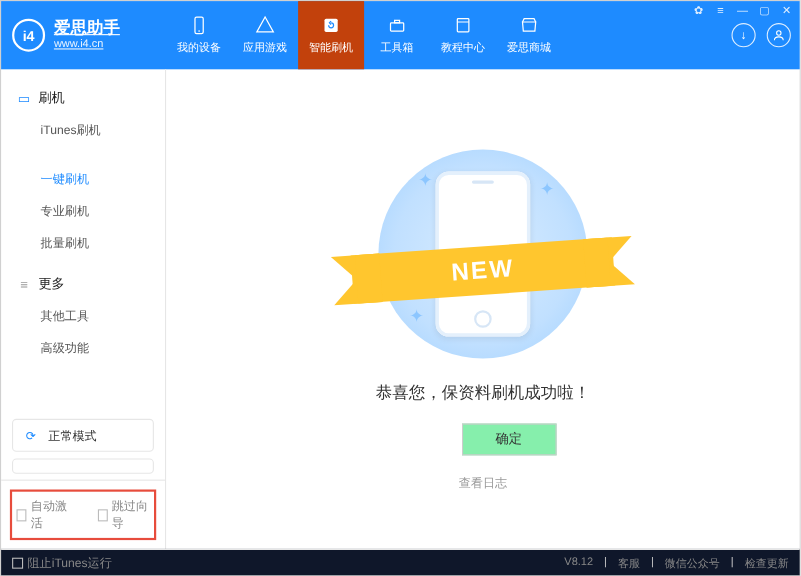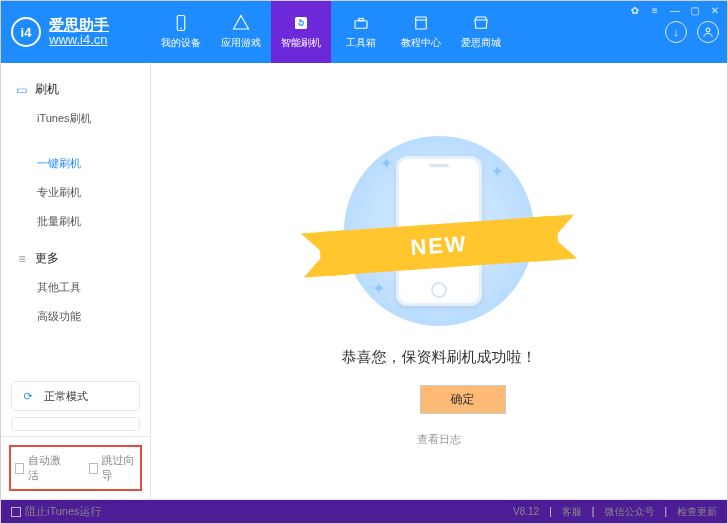--- a/index.html
+++ b/index.html
@@ -5,24 +5,24 @@
   * { box-sizing: border-box; margin: 0; padding: 0; font-family: "Microsoft YaHei", Arial, sans-serif; }
   body { width: 728px; height: 524px; background: #fff; overflow: hidden; }
   .app { width: 728px; height: 524px; display: flex; flex-direction: column; border: 1px solid #d0d0d0; }
 
   
   .header { height: 62px; background: #1e8bff; display: flex; align-items: stretch; color: #fff; }
   .brand { width: 150px; display: flex; align-items: center; gap: 8px; padding-left: 10px; }
   .brand-logo { width: 30px; height: 30px; border: 2px solid #fff; border-radius: 50%; display: flex; align-items: center; justify-content: center; font-weight: bold; font-size: 13px; }
   .brand-txt { display: flex; flex-direction: column; line-height: 1.1; text-decoration: underline; }
   .brand-name { font-size: 15px; font-weight: bold; }
-  .brand-url { font-size: 13px; opacity: .9; }
+  .brand-url { font-size: 10px; opacity: .9; }
   .navbar { flex: 1; display: flex; }
   .nav-item { width: 60px; display: flex; flex-direction: column; align-items: center; justify-content: center; gap: 4px; font-size: 10px; cursor: pointer; }
-  .nav-item.active { background: #6d28d9; }
+  .nav-item.active { background: #c2410c; }
   .nav-icon { width: 18px; height: 18px; display: flex; align-items: center; justify-content: center; }
   .nav-icon svg { width: 18px; height: 18px; fill: #fff; }
   .win-controls { position: absolute; top: 0; right: 2px; display: flex; gap: 6px; padding: 3px 4px; }
   .wc { width: 14px; height: 14px; display:flex;align-items:center;justify-content:center; font-size: 10px; cursor: pointer; color:#fff; opacity:.85;}
   .header-right { width: 70px; display: flex; align-items: center; justify-content: center; gap: 10px; }
   .hr-icon { width: 22px; height: 22px; border: 1.5px solid rgba(255,255,255,.85); border-radius: 50%; display: flex; align-items: center; justify-content: center; font-size: 11px; cursor: pointer; color:#fff;}
 
   
   .body { flex: 1; display: flex; min-height: 0; }
 
@@ -50,25 +50,25 @@
   .phone { width: 86px; height: 150px; background:#fff; border-radius: 12px; box-shadow: inset 0 0 0 3px #e4f0fc, 0 2px 6px rgba(0,0,0,.08); position:relative;}
   .phone:before{ content:""; position:absolute; top:8px; left:50%; transform:translateX(-50%); width:20px; height:3px; background:#d7e6f6; border-radius:2px;}
   .phone:after{ content:""; position:absolute; bottom:8px; left:50%; transform:translateX(-50%); width:12px; height:12px; border:2px solid #d7e6f6; border-radius:50%;}
   .ribbon { position:absolute; left:-24px; right:-24px; top:88px; height:44px; background:#ffc62e; transform: rotate(-4deg); display:flex; align-items:center; justify-content:center;}
   .ribbon span{ font-weight: 800; font-size: 22px; color:#fff; letter-spacing:2px;}
   .ribbon:before, .ribbon:after{ content:""; position:absolute; top:0; width:0;height:0; border:22px solid #ffc62e;}
   .ribbon:before{ left:-18px; border-left-color:transparent;}
   .ribbon:after{ right:-18px; border-right-color:transparent;}
   .sparkle{ position:absolute; color:#8cc6ff; font-size:16px;}
   .congrats { margin-top: 22px; font-size: 15px; color:#333; }
-  .ok-btn { margin-top: 18px; padding: 5px 30px; border:1px solid #ccc; background:#fdba74; font-size:12px; cursor:pointer; color:#333;margin-left:47px;}
+  .ok-btn { margin-top: 18px; padding: 5px 30px; border:1px solid #ccc; background:#86efac; font-size:12px; cursor:pointer; color:#333;margin-left:47px;}
   .log-link{ margin-top:18px; font-size:11px; color:#999; cursor:pointer;text-align:center;}
 
   
-  .footer { height: 24px; background:#4c1d95; border-top:1px solid #e6e6e6; display:flex; align-items:center; font-size:10px; color:#888; padding:0 10px; }
+  .footer { height: 24px; background:#0f172a; border-top:1px solid #e6e6e6; display:flex; align-items:center; font-size:10px; color:#888; padding:0 10px; }
   .footer .chk-box{ width:10px;height:10px;}
   .footer-right{ margin-left:auto; display:flex; gap:10px; align-items:center;}
   .sep{ color:#ccc;}
 </style>
 </head>
 <body>
 
 <div class="app">
 
   <div class="header">

